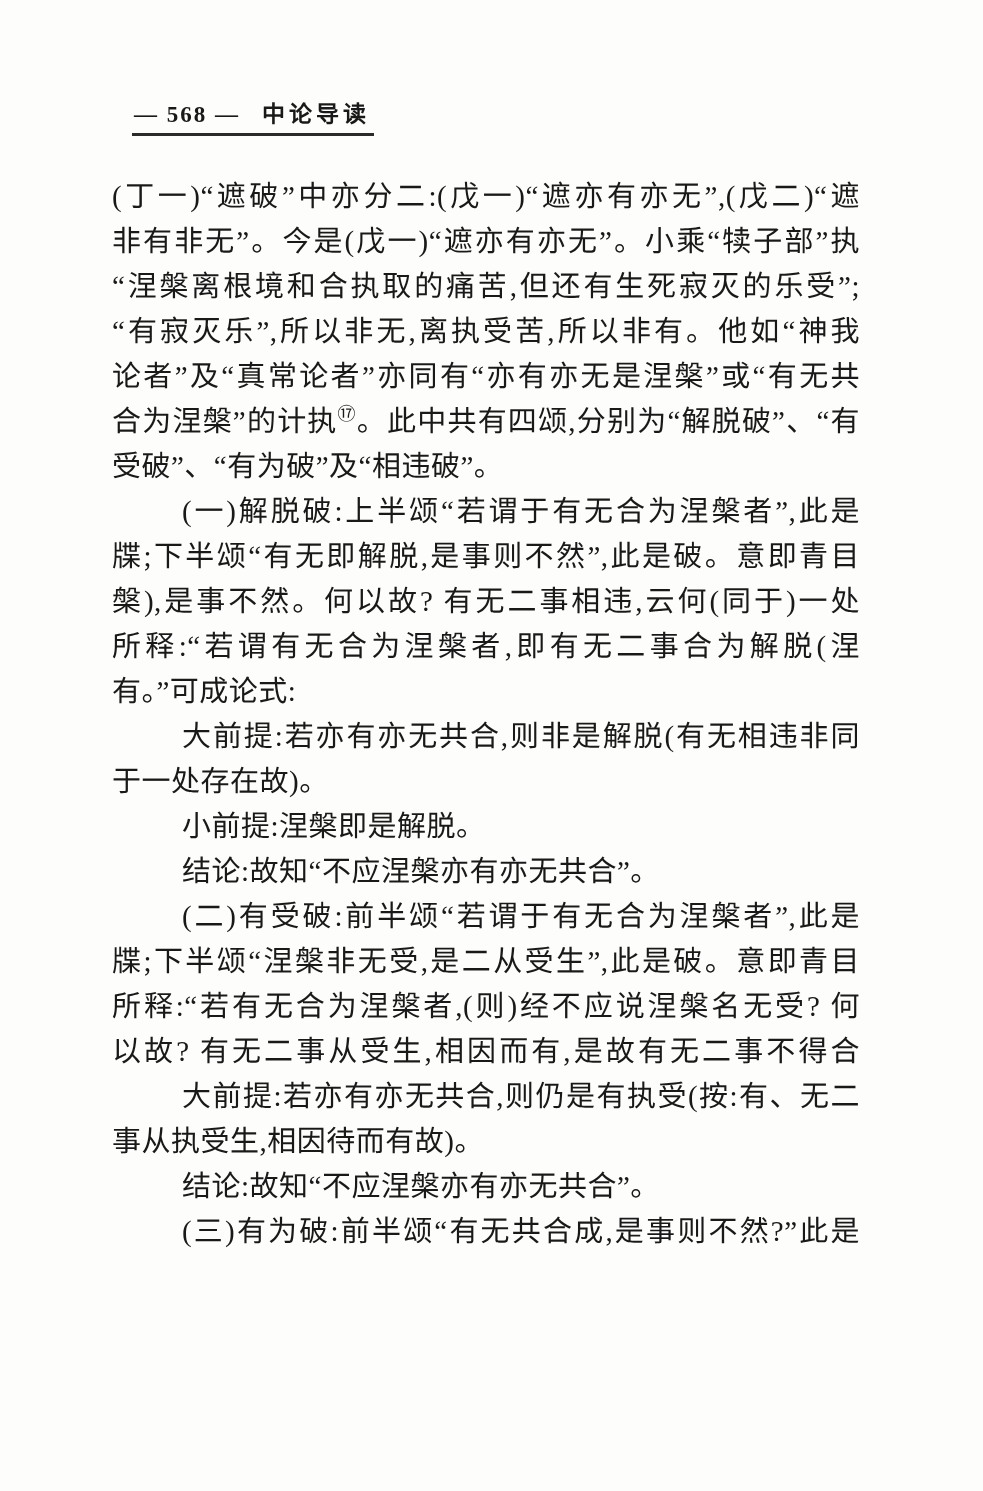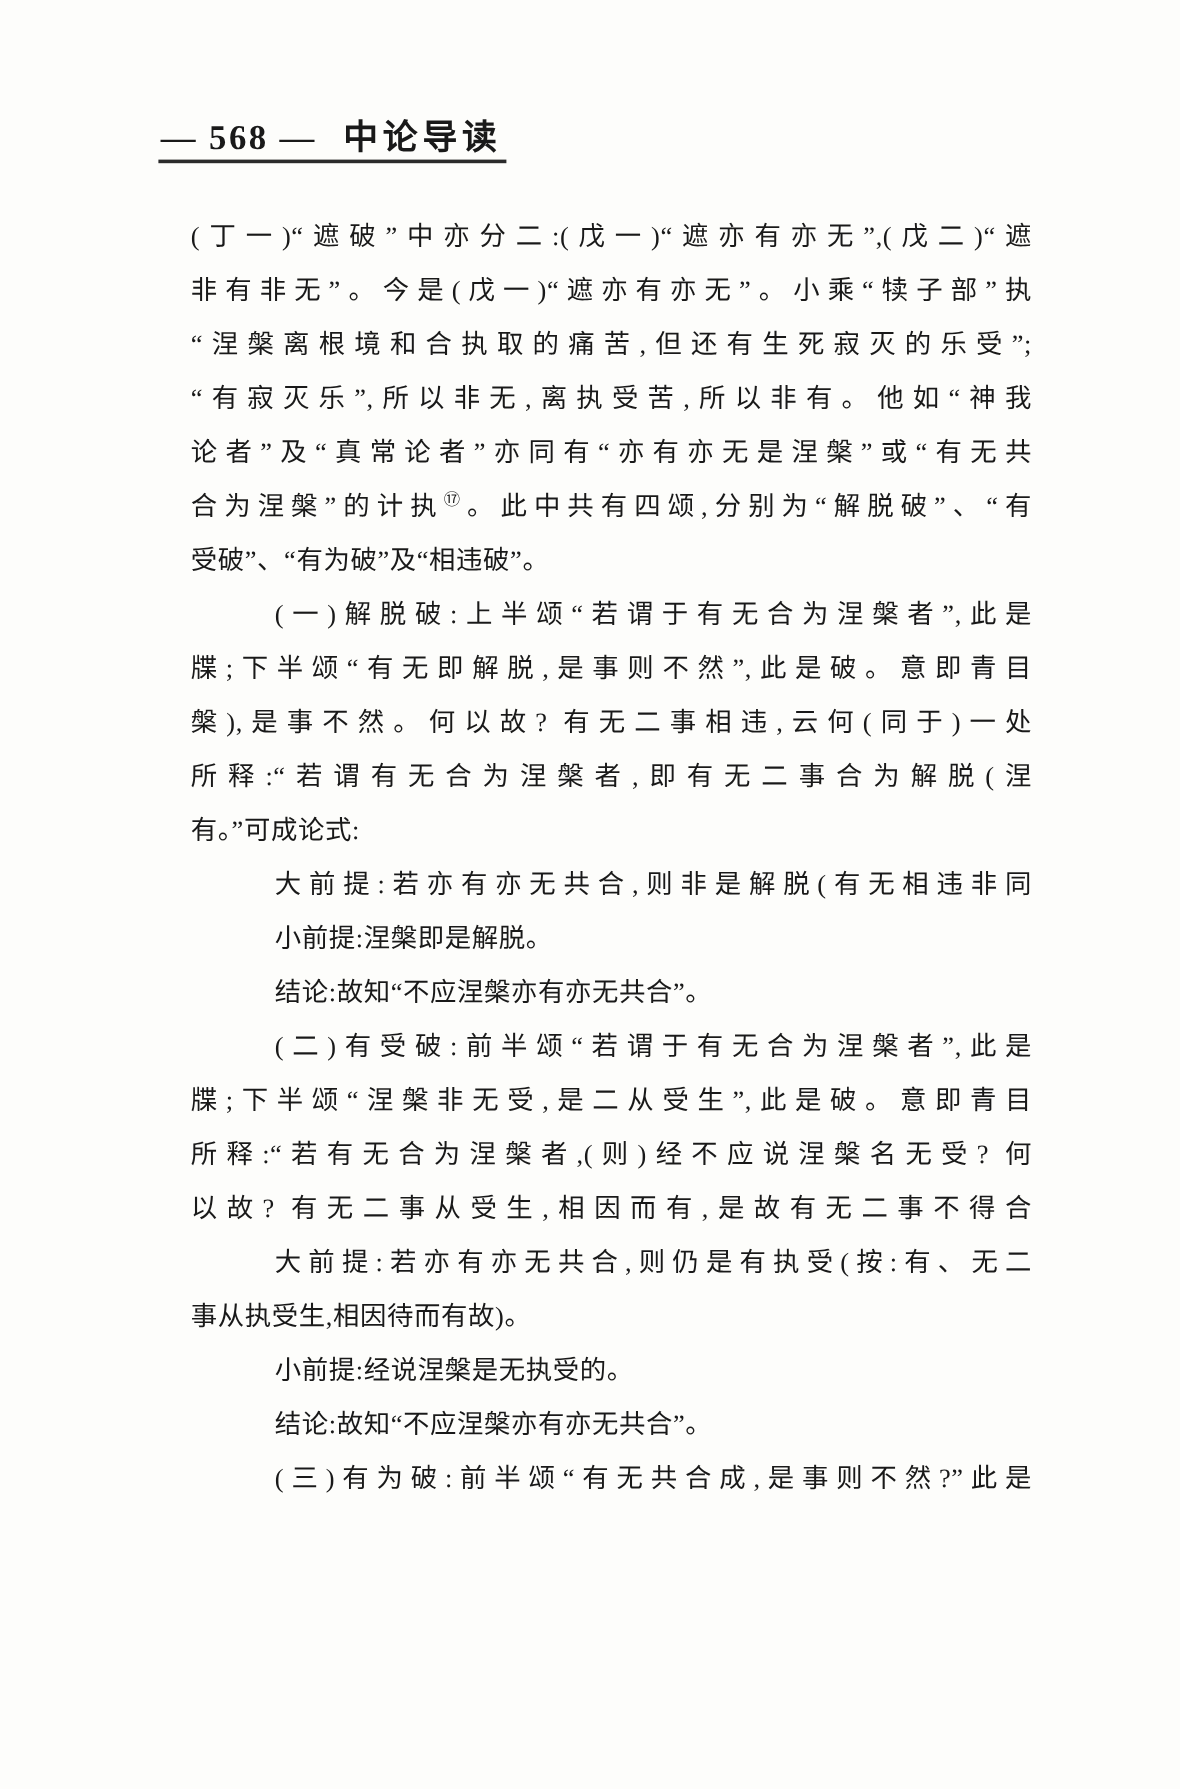--- a/index.html
+++ b/index.html
@@ -5,38 +5,37 @@
   html,body{margin:0;padding:0;}
   body{
     width:983px;height:1491px;position:relative;
     background:#fdfdfb;color:#191919;
     font-family:"Liberation Serif","DejaVu Serif",serif;
     overflow:hidden;
   }
   
   .pagehead{
     position:absolute;left:132px;top:102px;
-    font-size:29px;font-weight:bold;line-height:26px;
+    font-size:23px;font-weight:bold;line-height:26px;
     padding:0 4px 5px 2px;
     border-bottom:3px solid #2b2b2b;
     white-space:nowrap;
   }
   .pagehead .pgnum{letter-spacing:2px;}
   .pagehead .btitle{margin-left:22px;letter-spacing:4px;}
   
   .textblock{
     position:absolute;left:112px;top:174px;width:748px;
   }
   .line{
-    height:45px;line-height:45px;font-size:22px;
+    height:45px;line-height:45px;font-size:29px;
     text-align:justify;text-align-last:justify;
     text-justify:inter-character;
     white-space:nowrap;
     letter-spacing:0.5px;
-    margin-left:47px;
   }
   .line.end{text-align-last:left;}
   .line.indent{text-indent:70px;}
   .kai{}
   .fnref{font-size:0.62em;vertical-align:super;line-height:0;}
 </style>
 </head>
 <body>
 
 <div class="pagehead">
@@ -50,24 +49,24 @@
   <div class="line"><span>“有寂灭乐”,所以非无,离执受苦,所以非有。他如“神我</span></div>
   <div class="line"><span>论者”及“真常论者”亦同有“亦有亦无是涅槃”或“有无共</span></div>
   <div class="line"><span>合为涅槃”的计执</span><span class="fnref">⑰</span><span>。此中共有四颂,分别为“解脱破”、“有</span></div>
   <div class="line end"><span>受破”、“有为破”及“相违破”。</span></div>
   <div class="line indent"><span>(一)解脱破:上半颂“若谓于有无合为涅槃者”,此是</span></div>
   <div class="line"><span>牒;下半颂“有无即解脱,是事则不然”,此是破。意即青目</span></div>
   <div class="line"><span>槃),是事不然。何以故? 有无二事相违,云何(同于)一处</span></div>
   <div class="line"><span>所释:“若谓有无合为涅槃者,即有无二事合为解脱(涅</span></div>
   <div class="line end"><span>有。”可成论式:</span></div>
   <div class="line indent"><span>大前提:若亦有亦无共合,则非是解脱(</span><span class="kai">有无相违非同</span></div>
+  <div class="line end"><span class="kai">于一处存在故</span><span>)。</span></div>
   <div class="line end indent"><span>小前提:涅槃即是解脱。</span></div>
   <div class="line end indent"><span>结论:故知“不应涅槃亦有亦无共合”。</span></div>
   <div class="line indent"><span>(二)有受破:前半颂“若谓于有无合为涅槃者”,此是</span></div>
   <div class="line"><span>牒;下半颂“涅槃非无受,是二从受生”,此是破。意即青目</span></div>
   <div class="line"><span>所释:“若有无合为涅槃者,(则)经不应说涅槃名无受? 何</span></div>
   <div class="line"><span>以故? 有无二事从受生,相因而有,是故有无二事不得合</span></div>
   <div class="line indent"><span>大前提:若亦有亦无共合,则仍是有执受(</span><span class="kai">按:有、无二</span></div>
   <div class="line end"><span class="kai">事从执受生,相因待而有故</span><span>)。</span></div>
-  <div class="line end indent"><span>小前提:经说涅槃是无执受的。</span></div>
   <div class="line end indent"><span>结论:故知“不应涅槃亦有亦无共合”。</span></div>
   <div class="line indent"><span>(三)有为破:前半颂“有无共合成,是事则不然?”此是</span></div>
 </div>
 
 </body></html>

